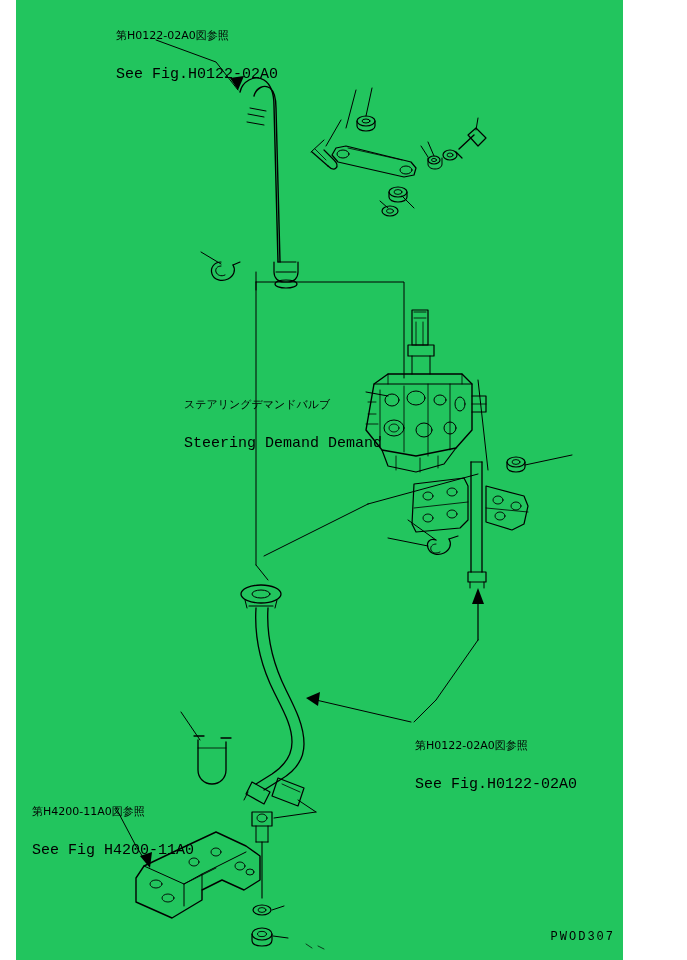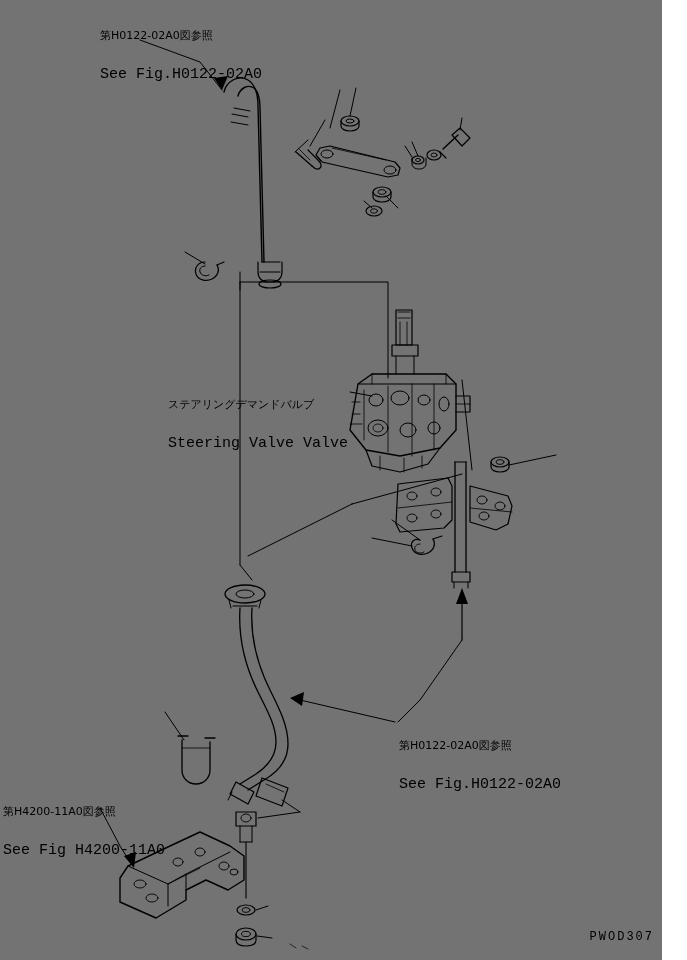--- a/index.html
+++ b/index.html
@@ -2,25 +2,26 @@
 <html><head>
 <meta charset="utf-8">
 <style>
   html, body {
     margin: 0;
     padding: 0;
     background: #ffffff;
   }
   #page {
     position: relative;
-    width: 662px;
+    width: 607px;
     height: 960px;
-    background: #737373;
+    background: #22c55e;
     overflow: hidden;
     font-family: "Liberation Sans", sans-serif;
+    margin-left: 16px;
   }
   .label {
     position: absolute;
     font-family: "Liberation Mono", monospace;
     font-size: 11px;
     line-height: 13px;
     color: #000000;
     white-space: pre;
     letter-spacing: 0px;
   }
@@ -284,28 +285,28 @@
     </g>
   </svg>
 
   <div class="label" style="left:100px; top:3px;">
     <span class="jp">第H0122-02A0図参照</span>
     <span class="en">See Fig.H0122-02A0</span>
   </div>
 
   <div class="label" style="left:168px; top:372px;">
     <span class="jp">ステアリングデマンドバルブ</span>
-    <span class="en">Steering Valve Valve</span>
+    <span class="en">Steering Demand Demand</span>
   </div>
 
   <div class="label" style="left:399px; top:713px;">
     <span class="jp">第H0122-02A0図参照</span>
     <span class="en">See Fig.H0122-02A0</span>
   </div>
 
-  <div class="label" style="left:3px; top:779px;">
+  <div class="label" style="left:16px; top:779px;">
     <span class="jp">第H4200-11A0図参照</span>
     <span class="en">See Fig H4200-11A0</span>
   </div>
 
   <div class="partnum">PWOD307</div>
 
 </div>
 
 </body></html>

